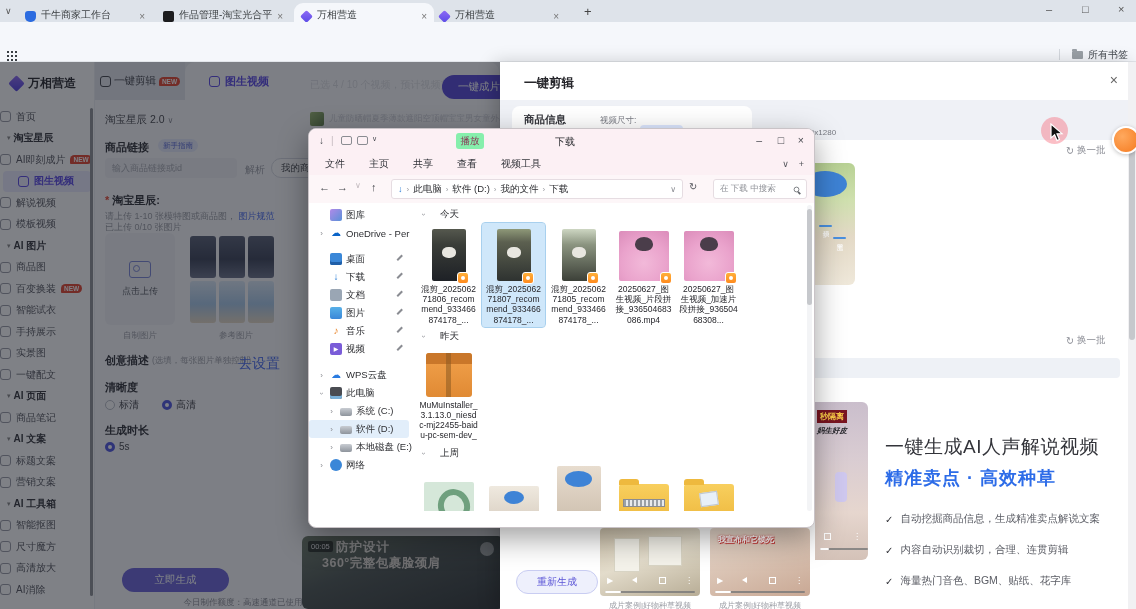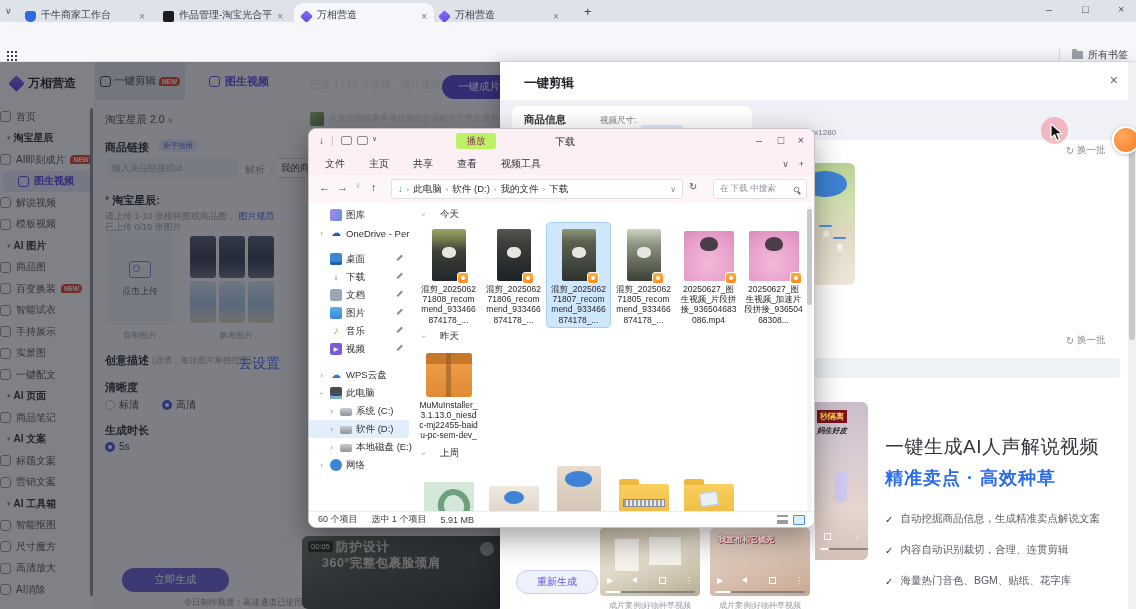--- a/index.html
+++ b/index.html
@@ -166,21 +166,21 @@
   .pscroll .thumbbar{position:absolute;left:1px;top:78px;width:6px;height:200px;background:#c6c8cc;border-radius:3px;}
   .orangebadge{position:absolute;left:612px;top:64px;width:28px;height:28px;border-radius:50%;
     background:radial-gradient(circle at 35% 35%,#ffa95e,#f57a1f);border:2px solid #fff;box-shadow:0 1px 4px rgba(0,0,0,.25);}
 
   
   .explorer{position:absolute;left:308px;top:128px;width:507px;height:400px;background:#fff;border-radius:8px;
     border:1px solid #c9c3c7;box-shadow:0 10px 30px rgba(0,0,0,.38);overflow:hidden;}
   .xtitle{position:absolute;left:0;top:0;width:100%;height:24px;background:#fcf0f4;}
   .qa{position:absolute;top:6px;font-size:10px;color:#4a4c52;}
   .qaico{position:absolute;top:7px;width:11px;height:9px;border:1.2px solid #8a8c92;border-radius:2px;}
-  .xtabplay{position:absolute;left:147px;top:4px;width:40px;height:16px;background:#bef264;border-radius:3px;color:#8b3055;
+  .xtabplay{position:absolute;left:147px;top:4px;width:28px;height:16px;background:#86efac;border-radius:3px;color:#8b3055;
     font-size:9.5px;display:flex;align-items:center;justify-content:center;}
   .xwintitle{position:absolute;left:246px;top:6px;font-size:10px;color:#2e2f33;}
   .xctl{position:absolute;top:5px;font-size:10.5px;color:#4a4c52;}
   .xmenu{position:absolute;left:0;top:24px;width:100%;height:22px;background:#fcf0f4;display:flex;align-items:center;
     padding-left:16px;gap:24px;font-size:10px;color:#33343a;}
   .xmenu .mright{position:absolute;right:10px;display:flex;gap:10px;color:#55565c;font-size:9px;}
   .xnavrow{position:absolute;left:0;top:46px;width:100%;height:28px;background:#fdf6f8;}
   .xarrow{position:absolute;top:52px;font-size:11px;color:#44464c;}
   .xarrow.dis{color:#c0b8bc;}
   .crumbbox{position:absolute;left:82px;top:50px;width:292px;height:20px;background:#fff;border:1px solid #e6dde2;border-radius:3px;
@@ -735,28 +735,20 @@
         </div>
       <div class="xfiles" id="xfiles">
           <div class="xsec sec-a">
             <div class="xsech">
               <span class="xchev rot">›</span>
               <span>今天</span>
             </div>
             <div class="xfrow">
               <div class="fitem">
                 <div class="fthumb">
-                  <div class="th person_a">
-                    <span class="vb"></span>
-                  </div>
-                </div>
-                <div class="fname">混剪_202506271808_recommend_933466874178_...</div>
-              </div>
-              <div class="fitem">
-                <div class="fthumb">
                   <div class="th person_b">
                     <span class="vb"></span>
                   </div>
                 </div>
                 <div class="fname">混剪_202506271806_recommend_933466874178_...</div>
               </div>
               <div class="fitem fsel">
                 <div class="fthumb">
                   <div class="th person_c">
                     <span class="vb"></span>
@@ -833,28 +825,19 @@
               <div class="fitem">
                 <div class="fthumb">
                   <div class="th folder"></div>
                 </div>
               </div>
             </div>
           </div>
         </div>
     </div>
     <div class="xscroll"></div>
-    <div class="xstatus">
-      <span>60 个项目</span>
-      <span>选中 1 个项目</span>
-      <span>5.91 MB</span>
-      <span class="viewicons">
-        <span class="vlist"></span>
-        <span class="vthumbview"></span>
-      </span>
-    </div>
   </div>
 
   <div class="halo"></div>
   <svg class="cursor" width="16" height="19" viewBox="0 0 16 19">
     <polygon points="1,1 1,15 4.6,11.8 7,17.6 9.4,16.5 7,10.8 12,10.6" fill="#111" stroke="#fff" stroke-width="1.2"></polygon>
   </svg>
 </div>
 
 </body></html>

